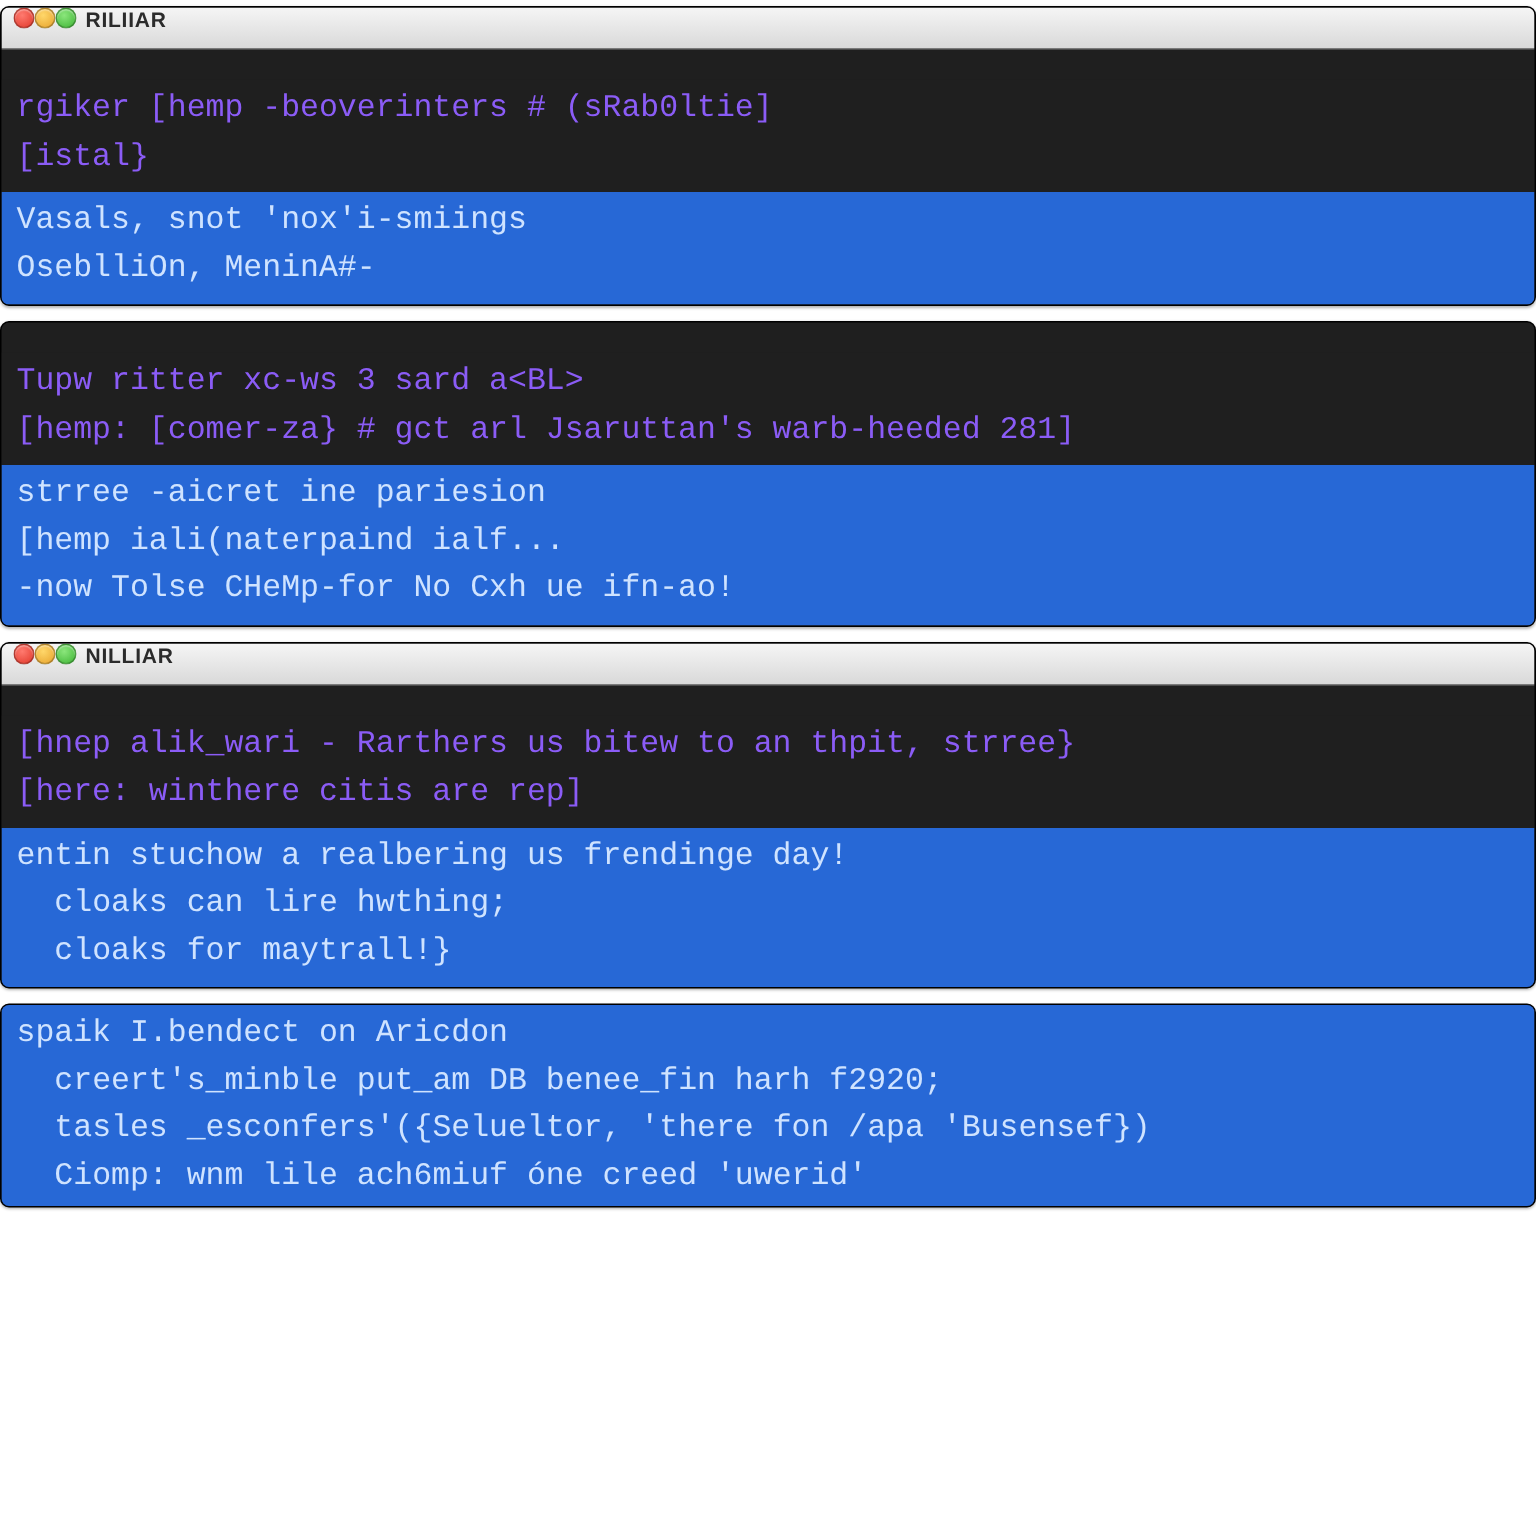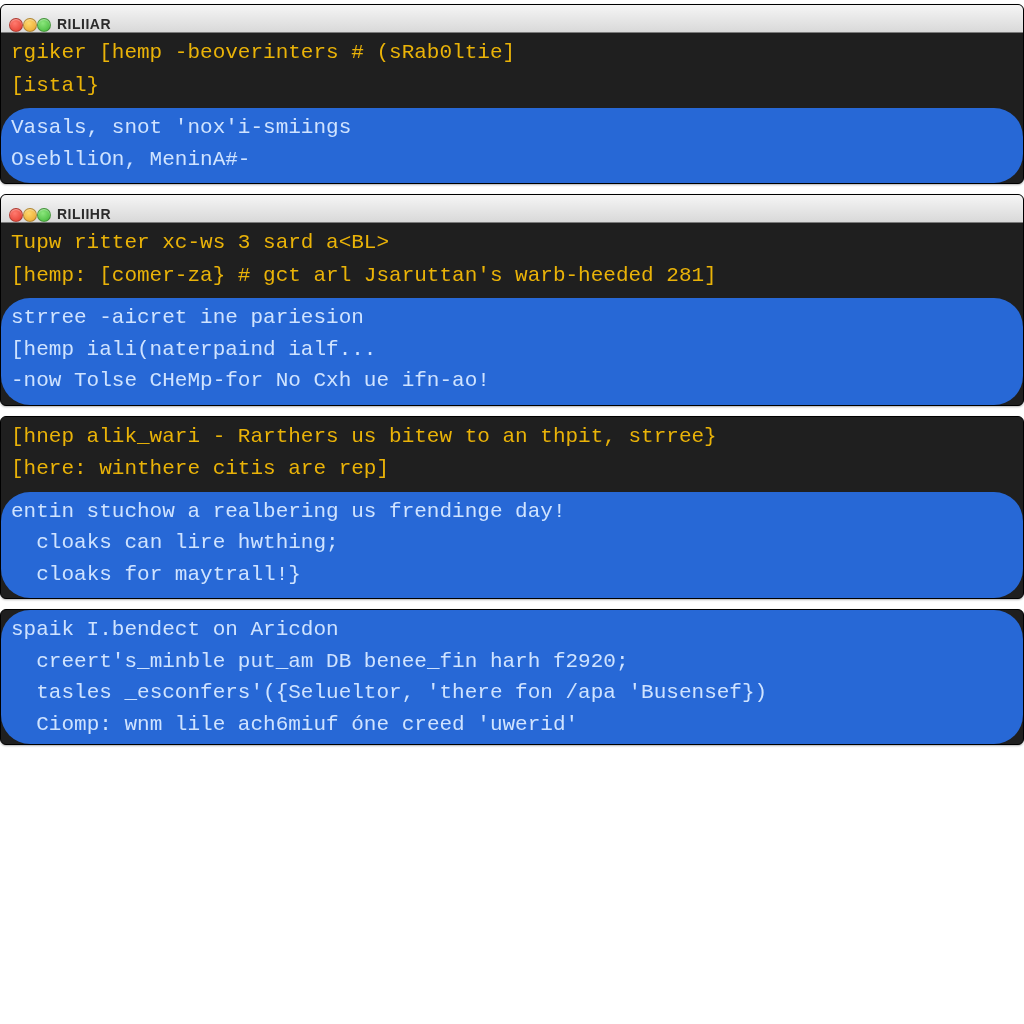--- a/index.html
+++ b/index.html
@@ -20,21 +20,21 @@
     box-shadow: 0 1px 2px rgba(0,0,0,0.3);
     background: #1f1f1f;
     display: flex;
     flex-direction: column;
   }
   .titlebar {
     background: linear-gradient(to bottom, #f5f5f5, #d9d9d9);
     border-bottom: 1px solid #7a7a7a;
     height: 28px;
     display: flex;
-    align-items: flex-end;
+    align-items: flex-start;
     padding: 0 8px;
     gap: 0;
   }
   .traffic {
     width: 14px;
     height: 14px;
     border-radius: 50%;
     border: 1px solid rgba(0,0,0,0.25);
     box-shadow: inset 0 1px 1px rgba(255,255,255,0.4);
   }
@@ -49,34 +49,34 @@
     letter-spacing: 0.5px;
     color: #2b2b2b;
     text-transform: uppercase;
   }
   .term-body {
     display: flex;
     flex-direction: column;
   }
   .cmd-block {
     background: #1f1f1f;
-    color: #eab308;
+    color: #8b5cf6;
     font-size: 21px;
     line-height: 1.55;
     padding: 4px 10px 6px 10px;
     white-space: pre-wrap;
+    margin-top: 20px;
   }
   .out-block {
     background: #2768d6;
     color: #cfe3ff;
     font-size: 21px;
     line-height: 1.5;
     padding: 4px 10px 8px 10px;
     white-space: pre-wrap;
-    border-radius: 29px;
   }
   .out-block.tight { padding-bottom: 4px; }
 </style>
 </head>
 <body>
 
 <div class="window">
   <div class="titlebar">
     <div class="traffic red"></div>
     <div class="traffic yellow"></div>
@@ -85,36 +85,36 @@
   </div>
   <div class="term-body">
     <div class="cmd-block">rgiker [hemp -beoverinters # (sRab0ltie]
 [istal}</div>
     <div class="out-block">Vasals, snot 'nox'i-smiings
 OseblliOn, MeninA#-</div>
   </div>
 </div>
 
 <div class="window">
-  <div class="titlebar">
-    <div class="traffic red"></div>
-    <div class="traffic yellow"></div>
-    <div class="traffic green"></div>
-    <div class="title">RILIIHR</div>
-  </div>
   <div class="term-body">
     <div class="cmd-block">Tupw ritter xc-ws 3 sard a&lt;BL&gt;
 [hemp: [comer-za} # gct arl Jsaruttan's warb-heeded 281]</div>
     <div class="out-block">strree -aicret ine pariesion
 [hemp iali(naterpaind ialf...
 -now Tolse CHeMp-for No Cxh ue ifn-ao!</div>
   </div>
 </div>
 
 <div class="window">
+  <div class="titlebar">
+    <div class="traffic red"></div>
+    <div class="traffic yellow"></div>
+    <div class="traffic green"></div>
+    <div class="title">NILLIAR</div>
+  </div>
   <div class="term-body">
     <div class="cmd-block">[hnep alik_wari - Rarthers us bitew to an thpit, strree}
 [here: winthere citis are rep]</div>
     <div class="out-block">entin stuchow a realbering us frendinge day!
   cloaks can lire hwthing;
   cloaks for maytrall!}</div>
   </div>
 </div>
 
 <div class="window">

